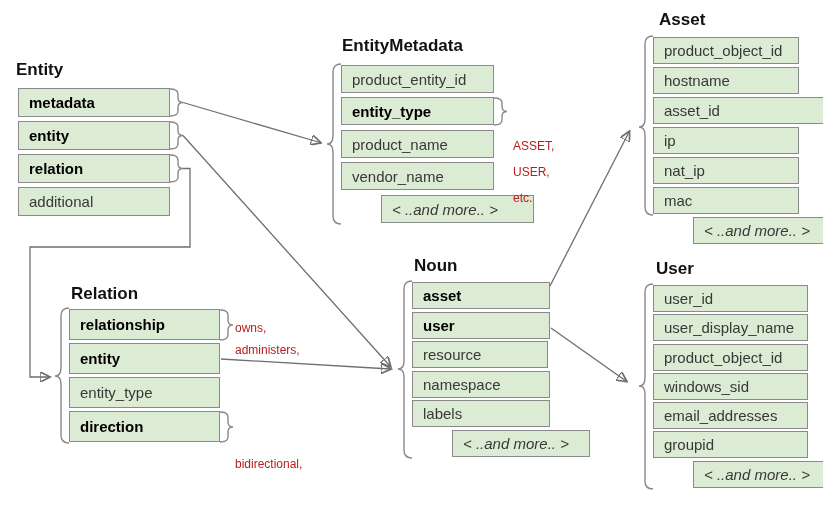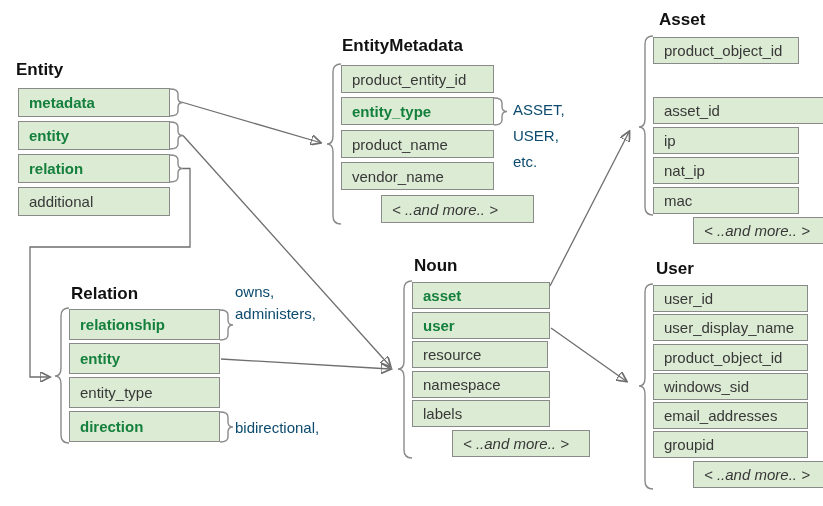--- a/index.html
+++ b/index.html
@@ -14,23 +14,23 @@
   }
   .ttl{
     position:absolute;font-size:17px;font-weight:700;color:#111;white-space:nowrap;
   }
   .row{
     position:absolute;box-sizing:border-box;background:var(--row-fill);
     border:1.2px solid var(--row-border);border-radius:0;
     display:flex;align-items:center;padding-left:10px;
     font-size:15px;color:#383838;white-space:nowrap;
   }
-  .row.b{font-weight:700;color:#15803d;}
+  .row.b{font-weight:700;color:#000000;}
   .row.i{font-style:italic;margin-left:40px;}
-  .ann{position:absolute;font-size:15px;color:#0c4a6e;white-space:nowrap;}
+  .ann{position:absolute;font-size:12px;color:#b91c1c;white-space:nowrap;margin-top:36px;}
   svg#connectors{position:absolute;left:0;top:0;pointer-events:none;}
   svg#connectors path{fill:none;stroke:var(--connector);stroke-width:1.3;}
   svg#connectors path.brace{stroke:var(--row-border);stroke-width:1.4;}
   #ah path{fill:var(--connector);stroke:none;}
 </style>
 </head>
 <body>
 
 <div id="canvas">
 
@@ -71,20 +71,21 @@
 
   <div class="ttl" style="left:342px;top:36px">EntityMetadata</div>
   <div class="row" style="left:341px;top:65px;width:153px;height:28px">product_entity_id</div>
   <div class="row b" style="left:341px;top:97px;width:153px;height:28px">entity_type</div>
   <div class="row" style="left:341px;top:130px;width:153px;height:28px">product_name</div>
   <div class="row" style="left:341px;top:162px;width:153px;height:28px">vendor_name</div>
   <div class="row i" style="left:341px;top:195px;width:153px;height:28px">&lt; ..and more.. &gt;</div>
 
   <div class="ttl" style="left:659px;top:10px">Asset</div>
   <div class="row" style="left:653px;top:37px;width:146px;height:27px">product_object_id</div>
+  <div class="row" style="left:653px;top:67px;width:146px;height:27px">hostname</div>
   <div class="row" style="left:653px;top:97px;width:172px;height:27px">asset_id</div>
   <div class="row" style="left:653px;top:127px;width:146px;height:27px">ip</div>
   <div class="row" style="left:653px;top:157px;width:146px;height:27px">nat_ip</div>
   <div class="row" style="left:653px;top:187px;width:146px;height:27px">mac</div>
   <div class="row i" style="left:653px;top:217px;width:146px;height:27px">&lt; ..and more.. &gt;</div>
 
   <div class="ttl" style="left:656px;top:259px">User</div>
   <div class="row" style="left:653px;top:285px;width:155px;height:27px">user_id</div>
   <div class="row" style="left:653px;top:314px;width:155px;height:27px">user_display_name</div>
   <div class="row" style="left:653px;top:344px;width:155px;height:27px">product_object_id</div>

